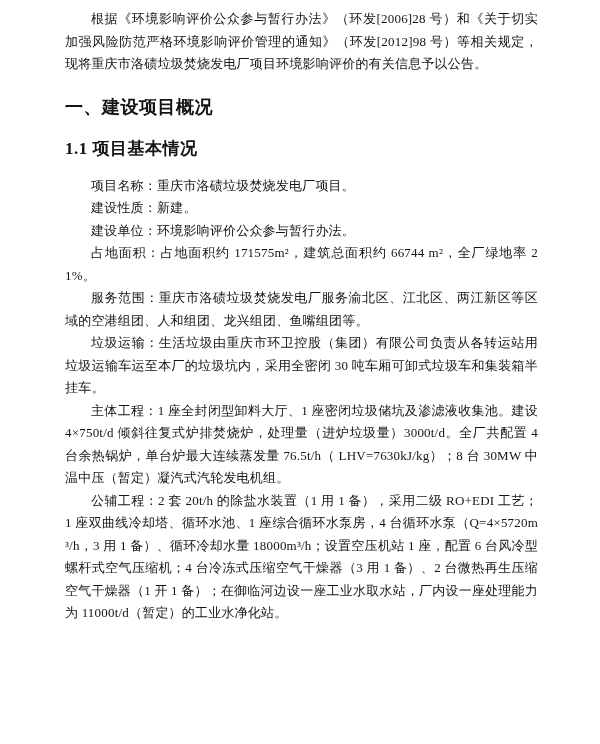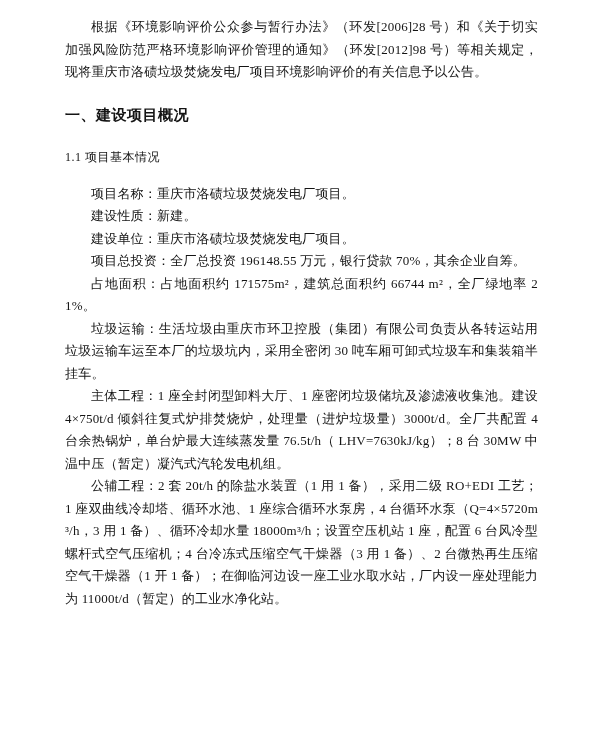--- a/index.html
+++ b/index.html
@@ -11,62 +11,62 @@
     width: 600px;
     height: 744px;
     overflow: hidden;
     font-family: "Liberation Serif", "DejaVu Serif", serif;
     color: #141414;
   }
   .page {
     box-sizing: border-box;
     width: 600px;
     height: 552px;
-    padding: 16px 62px 0 65px;
+    padding: 8px 62px 0 65px;
   }
   .para {
     margin: 0;
     font-size: 13px;
     line-height: 22.5px;
     text-indent: 2em;
     text-align: justify;
     text-justify: inter-ideograph;
     letter-spacing: 0.2px;
     word-break: break-all;
   }
   .heading-1 {
     margin: 20px 0 0 0;
-    font-size: 15px;
+    font-size: 18px;
     line-height: 22.5px;
     font-weight: bold;
     text-indent: 0;
     letter-spacing: 0.5px;
   }
   .heading-2 {
     margin: 20px 0 14px 0;
-    font-size: 12px;
+    font-size: 17px;
     line-height: 22.5px;
-    font-weight: normal;
+    font-weight: bold;
     text-indent: 0;
     letter-spacing: 0.5px;
   }
 </style>
 </head>
 <body>
 
 <div class="page">
 
   <p class="para">根据《环境影响评价公众参与暂行办法》（环发[2006]28 号）和《关于切实加强风险防范严格环境影响评价管理的通知》（环发[2012]98 号）等相关规定，现将重庆市洛碛垃圾焚烧发电厂项目环境影响评价的有关信息予以公告。</p>
 
   <p class="para heading-1">一、建设项目概况</p>
 
   <p class="para heading-2">1.1 项目基本情况</p>
 
   <p class="para">项目名称：重庆市洛碛垃圾焚烧发电厂项目。</p>
   <p class="para">建设性质：新建。</p>
-  <p class="para">建设单位：重庆市洛碛垃圾焚烧发电厂项目。</p>
-  <p class="para">项目总投资：全厂总投资 196148.55 万元，银行贷款 70%，其余企业自筹。</p>
+  <p class="para">建设单位：环境影响评价公众参与暂行办法。</p>
   <p class="para">占地面积：占地面积约 171575m²，建筑总面积约 66744 m²，全厂绿地率 21%。</p>
+  <p class="para">服务范围：重庆市洛碛垃圾焚烧发电厂服务渝北区、江北区、两江新区等区域的空港组团、人和组团、龙兴组团、鱼嘴组团等。</p>
   <p class="para">垃圾运输：生活垃圾由重庆市环卫控股（集团）有限公司负责从各转运站用垃圾运输车运至本厂的垃圾坑内，采用全密闭 30 吨车厢可卸式垃圾车和集装箱半挂车。</p>
   <p class="para">主体工程：1 座全封闭型卸料大厅、1 座密闭垃圾储坑及渗滤液收集池。建设 4×750t/d 倾斜往复式炉排焚烧炉，处理量（进炉垃圾量）3000t/d。全厂共配置 4 台余热锅炉，单台炉最大连续蒸发量 76.5t/h（ LHV=7630kJ/kg）；8 台 30MW 中温中压（暂定）凝汽式汽轮发电机组。</p>
   <p class="para">公辅工程：2 套 20t/h 的除盐水装置（1 用 1 备），采用二级 RO+EDI 工艺；1 座双曲线冷却塔、循环水池、1 座综合循环水泵房，4 台循环水泵（Q=4×5720m³/h，3 用 1 备）、循环冷却水量 18000m³/h；设置空压机站 1 座，配置 6 台风冷型螺杆式空气压缩机；4 台冷冻式压缩空气干燥器（3 用 1 备）、2 台微热再生压缩空气干燥器（1 开 1 备）；在御临河边设一座工业水取水站，厂内设一座处理能力为 11000t/d（暂定）的工业水净化站。</p>
 
 </div>
 
 </body></html>

